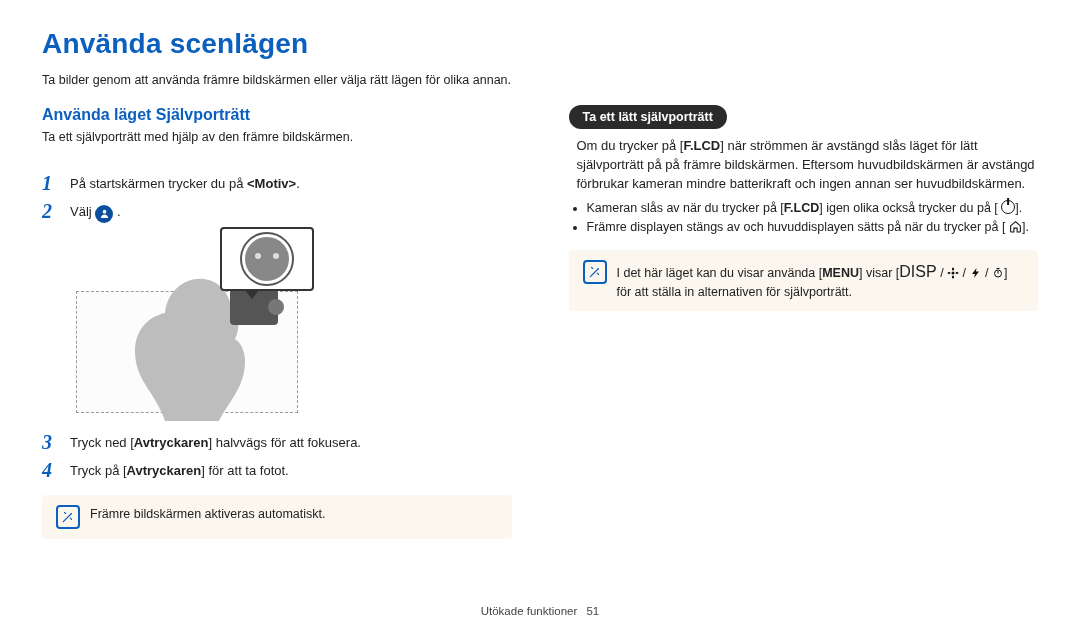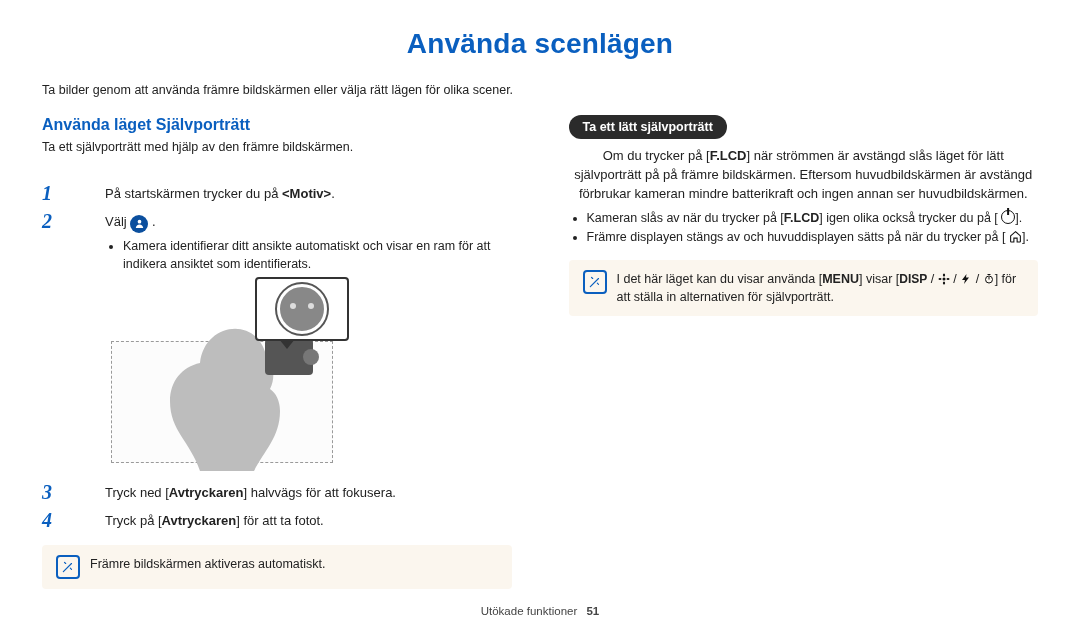--- a/index.html
+++ b/index.html
@@ -22,23 +22,22 @@
     color:var(--body);
     font-family:"Segoe UI", "Helvetica Neue", Arial, sans-serif;
     font-size:13px;
     line-height:1.45;
     position:relative;
   }
   .h1{
     color:var(--accent);
     font-size:28px;
     font-weight:600;
-    margin:0 0 16px 0;
+    margin:0 0 6px 0;
     letter-spacing:.2px;
-    text-align:center;
   }
   .lead{font-size:12.5px;}
   .cols{
     display:flex;
     gap:57px;
     margin-top:14px;
   }
   .col{flex:1 1 0;}
   .h2{
     color:var(--accent);
@@ -52,21 +51,21 @@
   .num{
     font-family:Georgia, "Times New Roman", serif;
     font-style:italic;
     font-size:20px;
     color:var(--accent);
     font-weight:600;
     line-height:1.1;
     min-width:18px;
     text-align:left;
   }
-  .stepbody{flex:1;padding-top:3px;margin-left:35px;}
+  .stepbody{flex:1;padding-top:3px;}
   ul.bullets{list-style:disc;padding-left:18px;margin:4px 0 0 0;font-size:12.5px;}
   .bold{font-weight:700;}
   
   .icon-sp{
     display:inline-flex;align-items:center;justify-content:center;
     width:18px;height:18px;border-radius:50%;
     background:#0b4f9e;color:#fff;font-size:11px;vertical-align:-3px;
   }
   
   .icon-power{
@@ -134,30 +133,30 @@
     position:relative;
   }
   .illus .face::before{content:"";position:absolute;left:10px;top:16px;width:6px;height:6px;background:#ddd;border-radius:50%;}
   .illus .face::after{content:"";position:absolute;right:10px;top:16px;width:6px;height:6px;background:#ddd;border-radius:50%;}
   .silh svg{display:block}
   
   .pagefoot{
     position:absolute;left:0;right:0;bottom:10px;text-align:center;
     font-size:11.5px;color:#444;
   }
-  .pagefoot .pnum{font-weight:700;margin-left:6px;}
-  .disp-small{font-weight:700;font-size:12px;}
+  .pagefoot .pnum{font-weight:400;margin-left:6px;}
+  .disp-small{font-weight:400;font-size:16px;}
 </style>
 </head>
 <body>
 
 <div class="page">
 
   <h1 class="h1">Använda scenlägen</h1>
-  <div class="lead">Ta bilder genom att använda främre bildskärmen eller välja rätt lägen för olika scener.</div>
+  <div class="lead">Ta bilder genom att använda främre bildskärmen eller välja rätt lägen för olika annan.</div>
 
   <div class="cols">
 
     <div class="col">
       <h2 class="h2">Använda läget Självporträtt</h2>
       <div class="sub">Ta ett självporträtt med hjälp av den främre bildskärmen.</div>
 
       <ol class="steps">
         <li>
           <span class="num">1</span>
@@ -169,23 +168,20 @@
           <span class="num">2</span>
           <div class="stepbody">
             <span>Välj </span>
             <span class="icon-sp">
               <svg viewBox="0 0 24 24" width="11" height="11">
                   <circle cx="12" cy="8" r="4" fill="#fff"></circle>
                   <path d="M4 22c0-5 4-8 8-8s8 3 8 8" fill="#fff"></path>
                 </svg>
             </span>
             <span> .</span>
-            <ul class="bullets">
-              <li>Kamera identifierar ditt ansikte automatiskt och visar en ram för att indikera ansiktet som identifierats.</li>
-            </ul>
 
             
             <div class="illus">
               <div class="frame"></div>
               <div class="person silh">
                 <svg viewBox="0 0 160 180" width="160" height="180">
                   <path fill="#bdbdbd" d="M60 180c-10-30-30-40-30-70 0-20 12-34 30-38 4-40 56-48 66-8l26-12c8-4 8 8 0 12l-20 10c2 8 2 16-2 24 6 4 10 12 10 22 0 26-16 40-26 60H60z"></path>
                 </svg>
               </div>
               <div class="camera"></div>
@@ -215,21 +211,21 @@
               <path d="M4 20l14-14M6 4l2 2M16 14l2 2" stroke="#0a5fbf" stroke-width="2" fill="none" stroke-linecap="round"></path>
             </svg>
         </div>
         <div>Främre bildskärmen aktiveras automatiskt.</div>
       </div>
     </div>
 
     <div class="col">
       <div class="pill">Ta ett lätt självporträtt</div>
 
-      <p style="margin:0 0 6px 0;text-align:center;">
+      <p style="margin:0 0 6px 8px;">
         <span>Om du trycker på [</span><span class="keyword">F.LCD</span><span>] när strömmen är avstängd slås läget för lätt självporträtt på på främre bildskärmen. Eftersom huvudbildskärmen är avstängd förbrukar kameran mindre batterikraft och ingen annan ser huvudbildskärmen.</span>
       </p>
 
       <ul class="bullets">
         <li>
           <span>Kameran slås av när du trycker på [</span><span class="keyword">F.LCD</span><span>] igen olika också trycker du på [</span>
           <span class="icon-power"></span><span>].</span>
         </li>
         <li>
           <span>Främre displayen stängs av och huvuddisplayen sätts på när du trycker på [</span>

